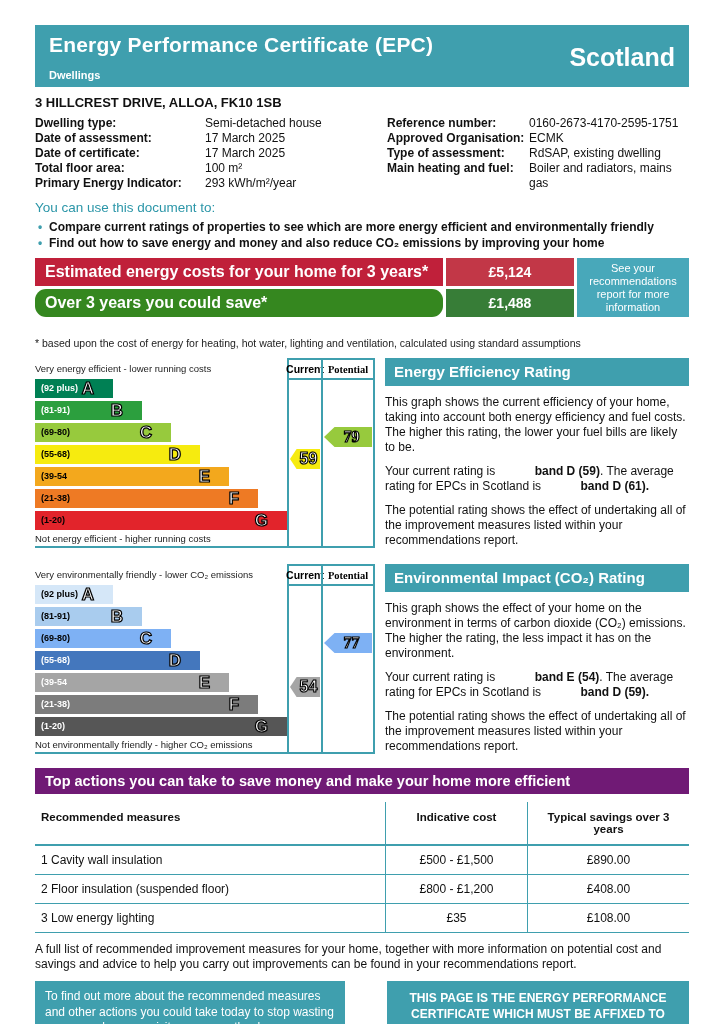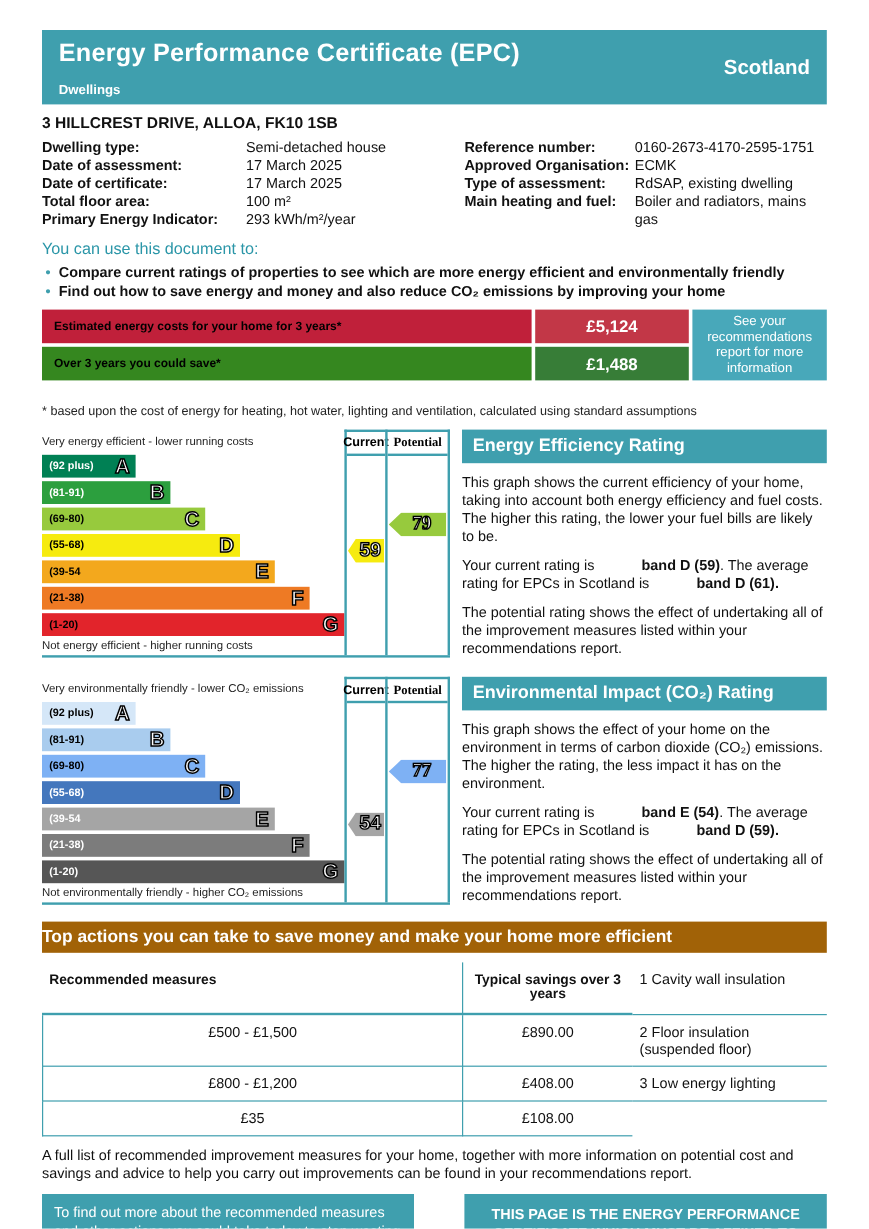--- a/index.html
+++ b/index.html
@@ -5,21 +5,21 @@
   * { margin:0; padding:0; box-sizing:border-box; }
   html,body { background:#ffffff; }
   body { width:724px; height:1024px; font-family:"Liberation Sans","DejaVu Sans",sans-serif; color:#111; }
   .page { width:724px; height:1024px; padding:25px 35px 0 35px; background:#fff; overflow:hidden; }
 
   
   .topbar { background:#3f9fae; color:#fff; height:62px; display:flex; justify-content:space-between; align-items:stretch; padding:8px 14px 6px 14px; }
   .topbar .t-left { display:flex; flex-direction:column; justify-content:space-between; }
   .title { font-size:21px; font-weight:bold; letter-spacing:0.2px; }
   .subtitle { font-size:11px; font-weight:bold; }
-  .region { font-size:17px; font-weight:bold; align-self:center; }
+  .region { font-size:25px; font-weight:bold; align-self:center; }
 
   .address { margin-top:8px; font-size:13px; font-weight:bold; }
 
   
   .details { margin-top:6px; display:flex; font-size:12px; line-height:15px; }
   .dcol-left { width:352px; }
   .dcol-right { flex:1; }
   .drow { display:flex; }
   .dlabel { font-weight:bold; }
   .dcol-left .dlabel { width:170px; flex:none; }
@@ -27,53 +27,53 @@
   .dvalue { flex:1; }
 
   
   .use-heading { margin-top:9px; color:#2b96a8; font-weight:normal; font-size:13.5px; }
   .bullets { margin-top:4px; }
   .bullet { font-size:12px; font-weight:bold; line-height:16px; padding-left:14px; position:relative; }
   .bullet::before { content:"•"; position:absolute; left:3px; color:#3f9fae; }
 
   
   .costs { margin-top:7px; display:grid; grid-template-columns:1fr 128px 112px; grid-template-rows:28px 28px; gap:3px; }
-  .cost-label { color:#000000; font-weight:bold; font-size:10px; display:flex; align-items:center; padding-left:10px; }
+  .cost-label { color:#ffffff; font-weight:bold; font-size:16px; display:flex; align-items:center; padding-left:10px; }
   .cost-value { color:#fff; font-weight:bold; font-size:14px; display:flex; align-items:center; justify-content:center; }
   .bg-red-bar { background:#c0203a; } .bg-red-box { background:#c23747; }
   .bg-green-bar { background:#35871f; } .bg-green-box { background:#377d37; }
   .cost-aside { grid-column:3; grid-row:1 / span 2; background:#48a8ba; color:#fff; font-size:11px; line-height:13px; display:flex; align-items:center; justify-content:center; text-align:center; padding:4px 6px; }
   .footnote { margin-top:20px; font-size:10.5px; color:#222; }
 
   
   .chart-row { display:flex; margin-top:9px; }
   .chart-row + .chart-row { margin-top:16px; }
   .chart { width:340px; flex:none; display:flex; border-bottom:2px solid #3f9fae; height:190px; }
   .chart-left { flex:1; display:flex; flex-direction:column; }
   .chart-caption { height:22px; font-size:9.5px; color:#222; display:flex; align-items:center; }
   .chart-caption.bottom { height:14px; align-items:flex-end; padding-bottom:2px; }
   .band-rows { }
   .band-row { height:22px; }
-  .band { height:19px; display:flex; align-items:center; justify-content:space-between; padding:0 5px 0 6px; }
+  .band { height:19px; display:flex; align-items:center; justify-content:space-between; padding:0 19px 0 6px; }
   .band .range { font-size:9px; font-weight:bold; }
   .band .letter { font-size:17px; font-weight:bold; color:#fff; -webkit-text-stroke:1.2px #000; text-shadow:0 0 1px #000; line-height:17px; }
   .rcol { width:34px; flex:none; border-left:2px solid #3f9fae; position:relative; }
   .rcol.last { width:54px; border-right:2px solid #3f9fae;font-family:Liberation Serif, serif; }
   .rcol { border-top:2px solid #3f9fae; }
   .rcol-header { height:20px; border-bottom:2px solid #3f9fae; font-size:10.5px; font-weight:bold; display:flex; align-items:center; justify-content:center; color:#000; }
   .arrow { position:absolute; left:1px; right:1px; height:20px; clip-path:polygon(0 50%, 22% 0, 100% 0, 100% 100%, 22% 100%); display:flex; align-items:center; justify-content:center; padding-left:7px; }
   .arrow span { font-size:16px; font-weight:bold; color:#fff; -webkit-text-stroke:1.1px #000; text-shadow:0 0 1px #000; }
 
   .panel { flex:1; margin-left:10px; }
   .panel-heading { background:#3f9fae; color:#fff; font-weight:bold; font-size:15px; height:28px; line-height:28px; padding-left:9px; }
   .panel p { font-size:12px; line-height:15px; margin-top:9px; color:#111; }
   .panel b { font-weight:bold;padding-left:36px; }
 
   
-  .actions-heading { margin-top:14px; background:#a16207; color:#fff; font-weight:bold; font-size:14.5px; height:26px; line-height:26px; }
+  .actions-heading { margin-top:14px; background:#701a75; color:#fff; font-weight:bold; font-size:14.5px; height:26px; line-height:26px; padding-left:10px; }
   .actions-table { margin-top:8px; display:grid; grid-template-columns:1fr 142px 162px; font-size:12px; }
   .th { font-weight:bold; padding:9px 6px; font-size:11.5px; border-bottom:2px solid #3f9fae; }
   .td { padding:7px 6px; border-bottom:1.5px solid #3f9fae; }
   .col-sep { border-left:1.5px solid #3f9fae; }
   .cell-center { text-align:center; }
   .actions-note { margin-top:9px; font-size:12px; line-height:15px; }
 
   
   .footer { margin-top:9px; display:flex; justify-content:space-between; }
   .footer-info { width:310px; background:#3f9fae; color:#fff; font-size:12px; line-height:15.5px; padding:8px 10px; }
@@ -139,21 +139,21 @@
 
   <div class="use-heading">You can use this document to:</div>
   <div class="bullets">
     <div class="bullet">Compare current ratings of properties to see which are more energy efficient and environmentally friendly</div>
     <div class="bullet">Find out how to save energy and money and also reduce CO₂ emissions by improving your home</div>
   </div>
 
   <div class="costs">
     <div class="cost-label bg-red-bar" style="grid-column:1;grid-row:1;">Estimated energy costs for your home for 3 years*</div>
     <div class="cost-value bg-red-box" style="grid-column:2;grid-row:1;">£5,124</div>
-    <div class="cost-label bg-green-bar" style="grid-column:1;grid-row:2;">Over 3 years you could save*</div>
+    <div class="cost-label bg-green-bar" style="grid-column:1;grid-row:2;border-radius:11px;">Over 3 years you could save*</div>
     <div class="cost-value bg-green-box" style="grid-column:2;grid-row:2;">£1,488</div>
     <div class="cost-aside">See your recommendations report for more information</div>
   </div>
   <div class="footnote">* based upon the cost of energy for heating, hot water, lighting and ventilation, calculated using standard assumptions</div>
 
   <div class="chart-row">
     <div class="chart">
       <div class="chart-left">
         <div class="chart-caption">Very energy efficient - lower running costs</div>
         <div class="band-rows">
@@ -290,20 +290,21 @@
       <div class="panel-heading">Environmental Impact (CO₂) Rating</div>
       <p>This graph shows the effect of your home on the environment in terms of carbon dioxide (CO₂) emissions. The higher the rating, the less impact it has on the environment.</p>
       <p><span>Your current rating is </span><b>band E (54)</b><span>. The average rating for EPCs in Scotland is </span><b>band D (59).</b></p>
       <p>The potential rating shows the effect of undertaking all of the improvement measures listed within your recommendations report.</p>
     </div>
   </div>
 
   <div class="actions-heading">Top actions you can take to save money and make your home more efficient</div>
   <div class="actions-table">
     <div class="th">Recommended measures</div>
+    <div class="th col-sep cell-center">Indicative cost</div>
     <div class="th col-sep cell-center">Typical savings over 3 years</div>
 
     <div class="td">1 Cavity wall insulation</div>
     <div class="td col-sep cell-center">£500 - £1,500</div>
     <div class="td col-sep cell-center">£890.00</div>
 
     <div class="td">2 Floor insulation (suspended floor)</div>
     <div class="td col-sep cell-center">£800 - £1,200</div>
     <div class="td col-sep cell-center">£408.00</div>
 

